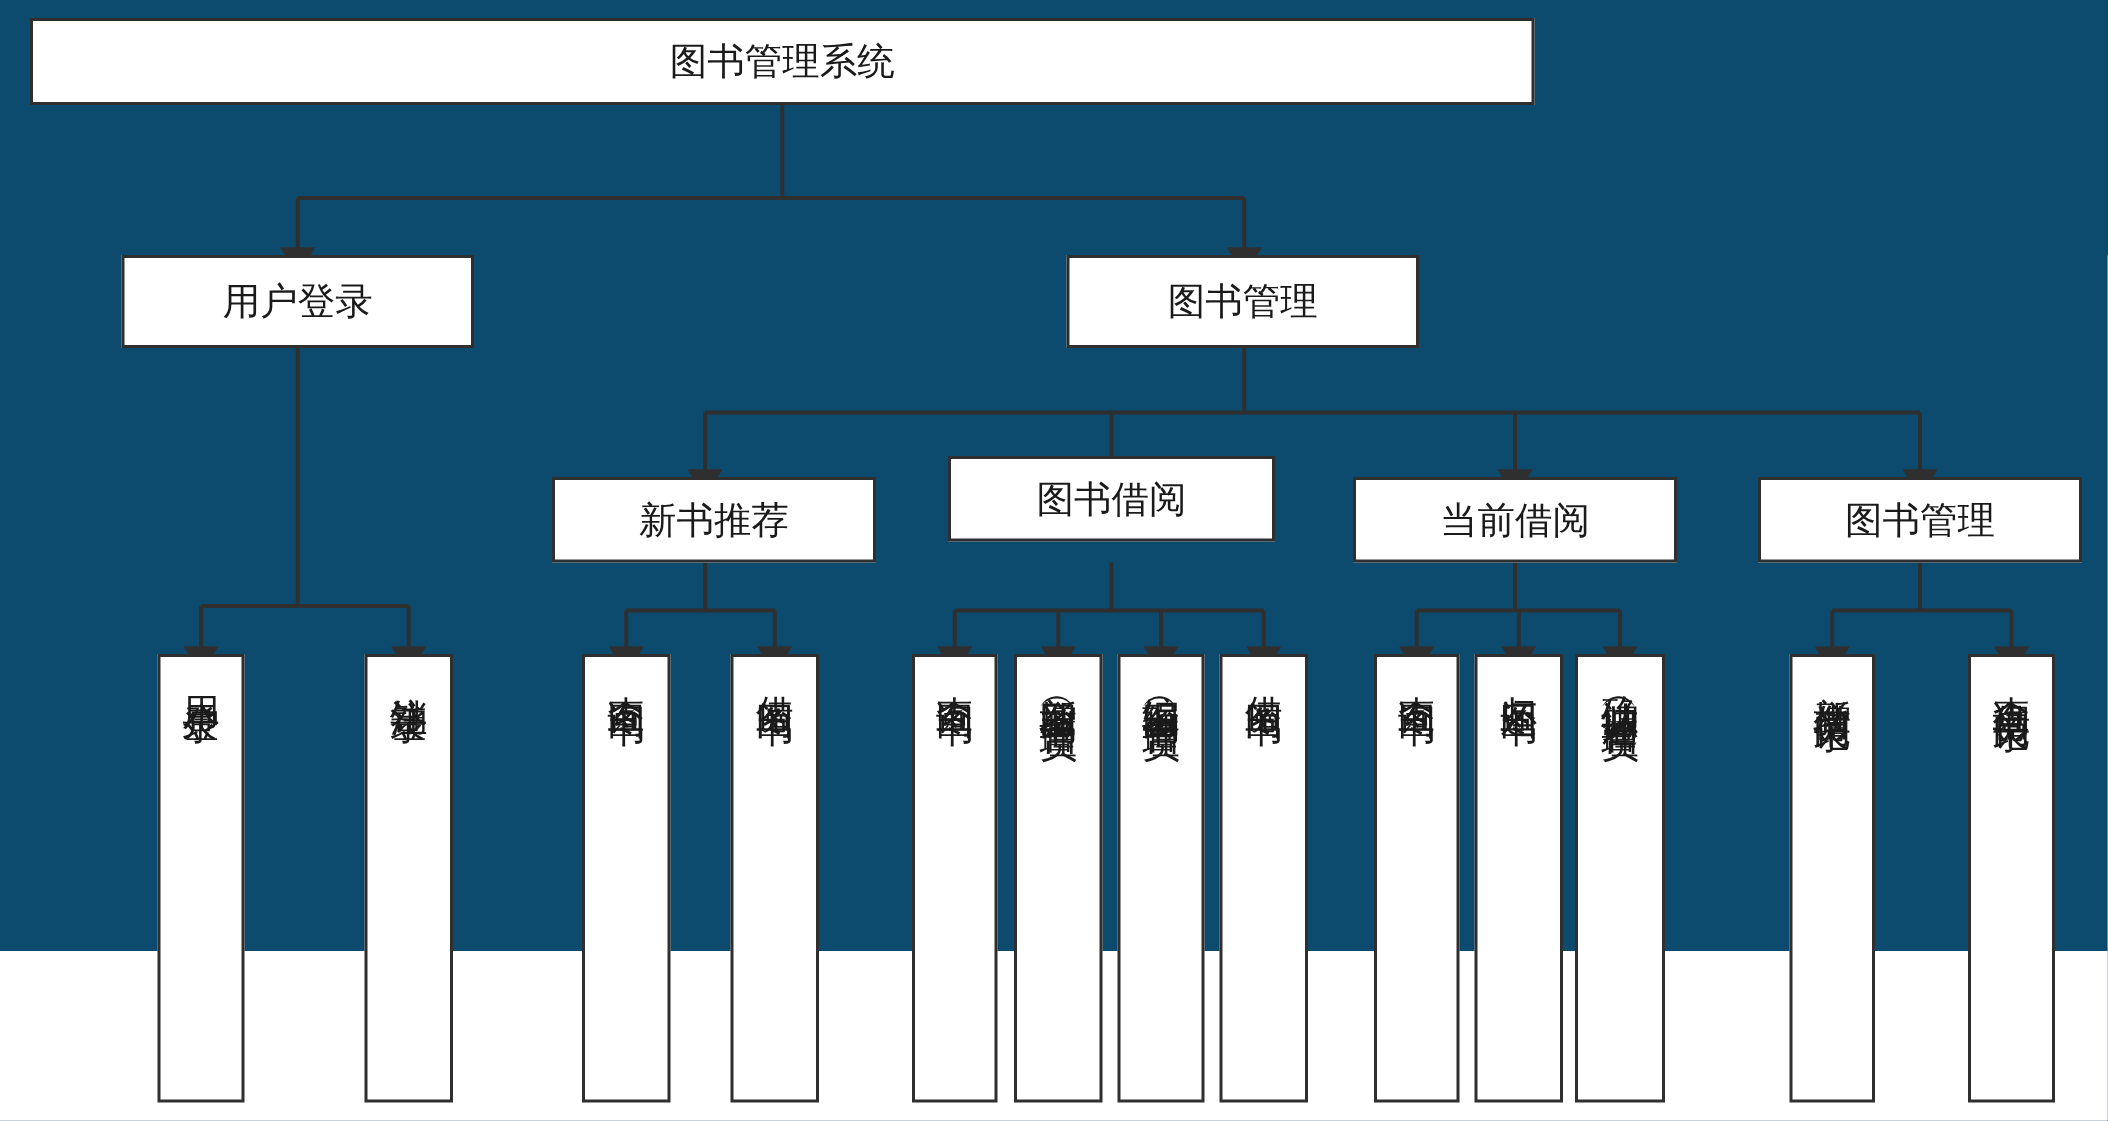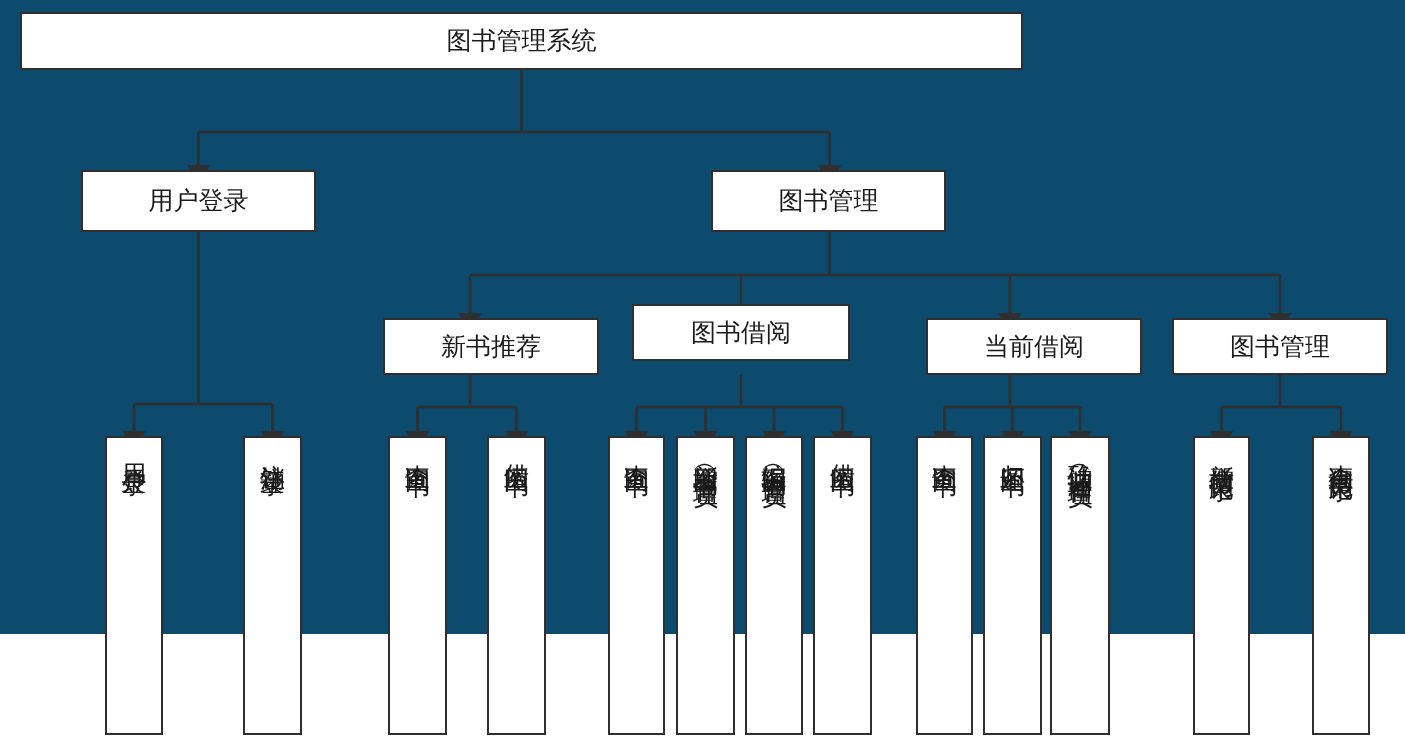--- a/index.html
+++ b/index.html
@@ -70,27 +70,27 @@
   <div id="nodes-layer">
       <div class="node root" style="left: 20px; top: 12px; width: 1003px; height: 58px;">
         <span class="lbl">图书管理系统</span>
       </div>
       <div class="node h" style="left: 81px; top: 170px; width: 235px; height: 62px;">
         <span class="lbl">用户登录</span>
       </div>
       <div class="node h" style="left: 711px; top: 170px; width: 235px; height: 62px;">
         <span class="lbl">图书管理</span>
       </div>
-      <div class="node h" style="left: 383px; top: 318px; width: 216px; height: 57px;">
+      <div class="node h" style="left: 368px; top: 318px; width: 216px; height: 57px;">
         <span class="lbl">新书推荐</span>
       </div>
       <div class="node h" style="left: 632px; top: 304px; width: 218px; height: 57px;">
         <span class="lbl">图书借阅</span>
       </div>
-      <div class="node h" style="left: 902px; top: 318px; width: 216px; height: 57px; margin-left: 24px;">
+      <div class="node h" style="left: 902px; top: 318px; width: 216px; height: 57px;">
         <span class="lbl">当前借阅</span>
       </div>
       <div class="node h" style="left: 1172px; top: 318px; width: 216px; height: 57px;">
         <span class="lbl">图书管理</span>
       </div>
       <div class="node leaf" style="left: 105px; top: 436px; width: 58px; height: 299px;">
         <span class="lbl">用户登录</span>
       </div>
       <div class="node leaf" style="left: 243px; top: 436px; width: 59px; height: 299px;">
         <span class="lbl">注销登录</span>

